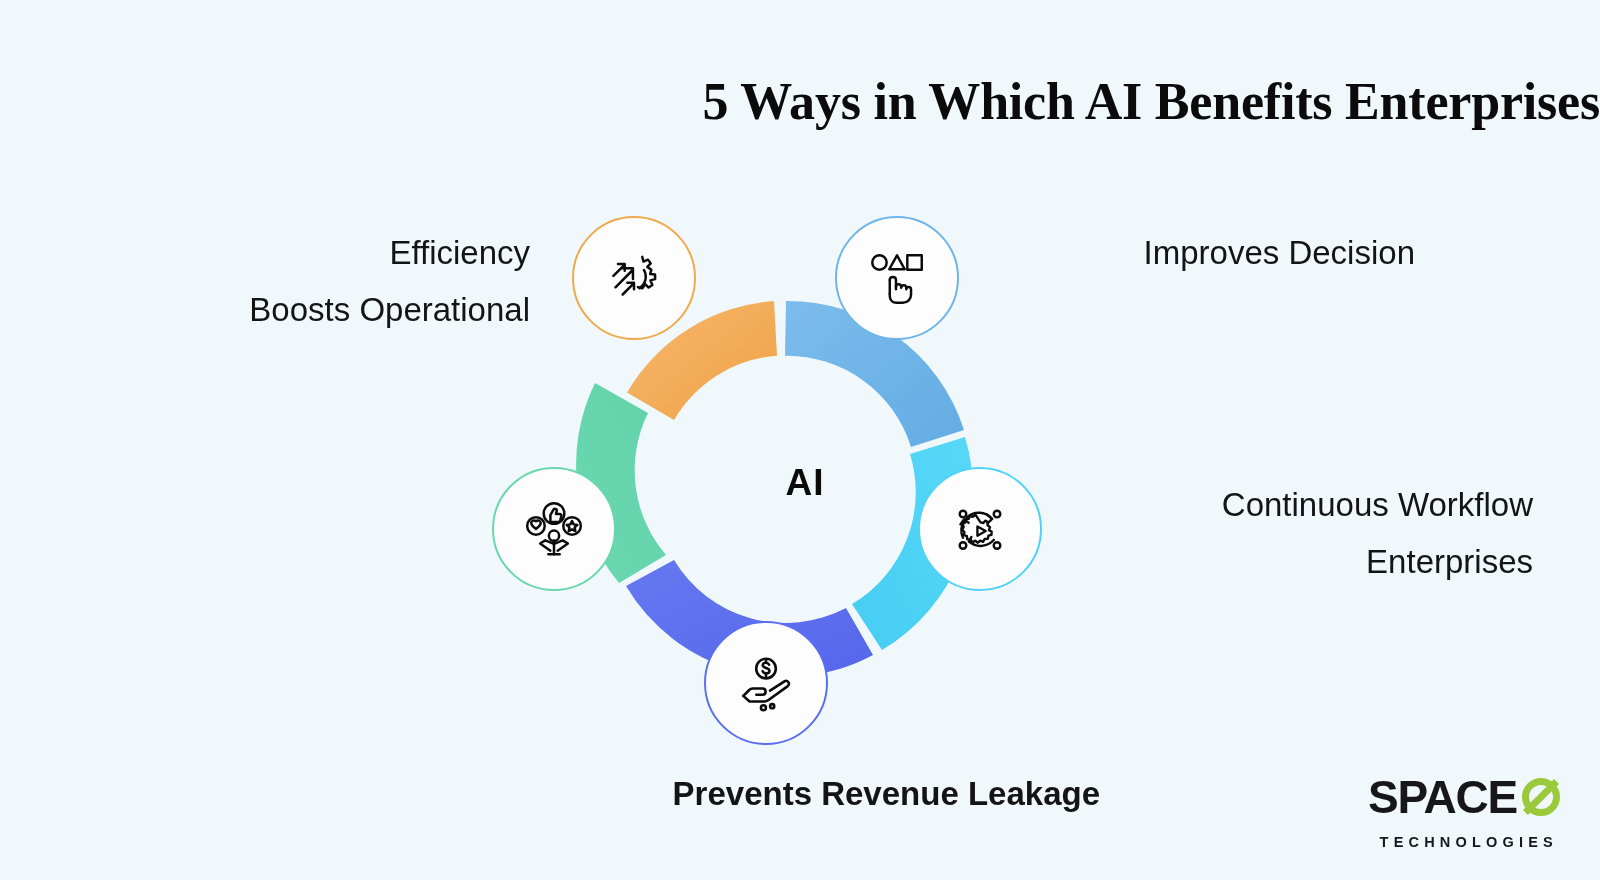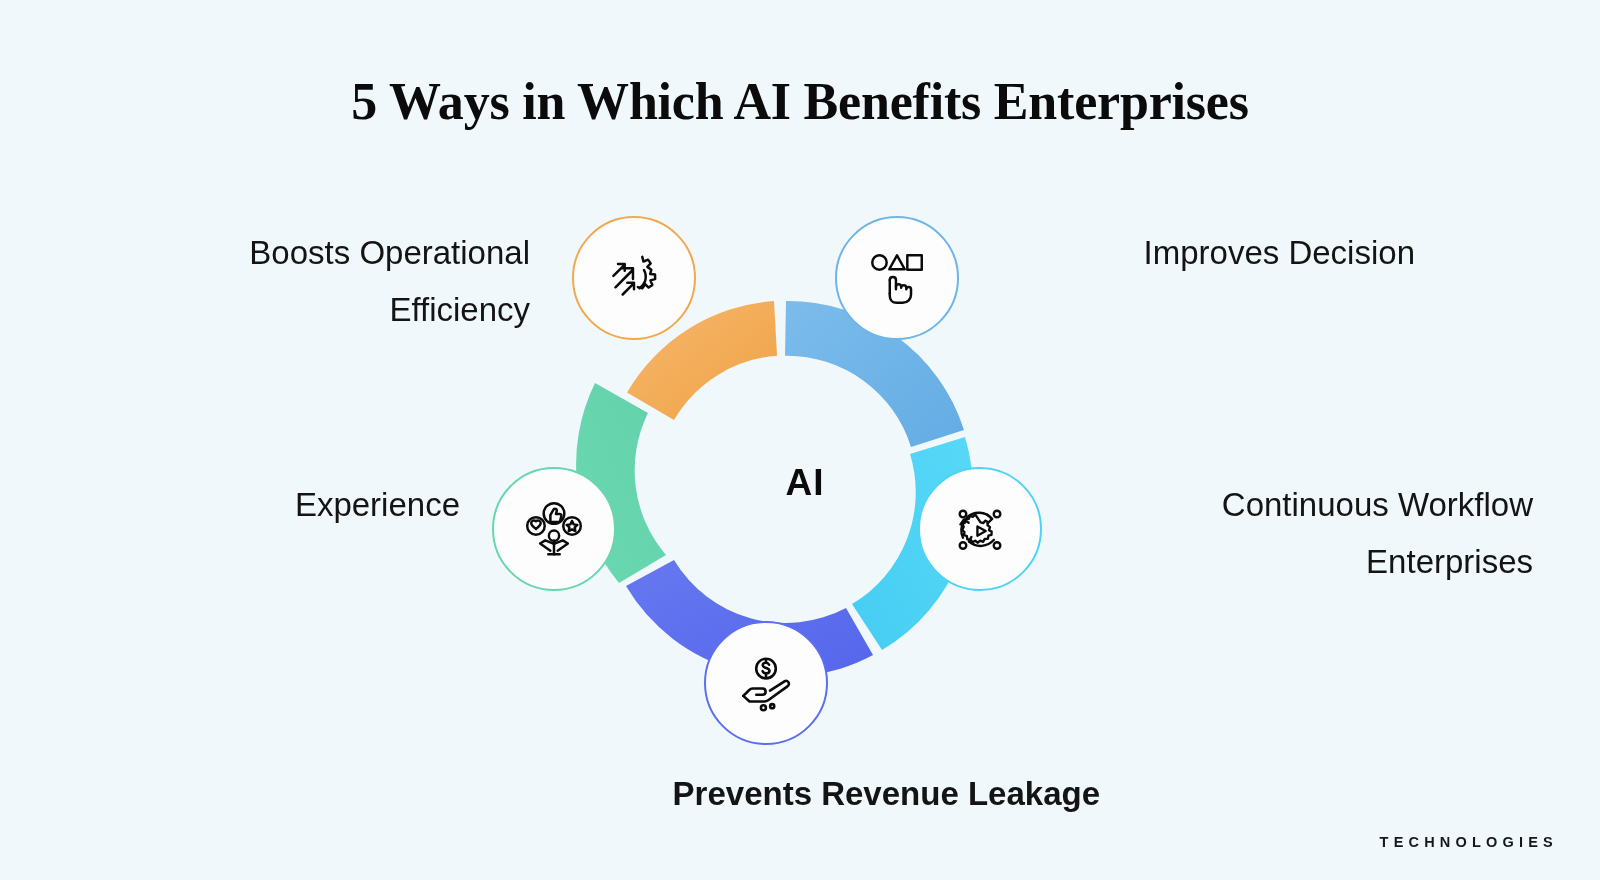--- a/index.html
+++ b/index.html
@@ -8,21 +8,21 @@
     background:#F0F8FC;
     font-family:"Liberation Sans", sans-serif;
     position:relative;
     overflow:hidden;
   }
 
   
   #title{
     position:absolute;
     top:72px; left:0; width:1600px;
-    text-align:center;
+    text-align:right;
     font-family:"Liberation Serif", serif;
     font-weight:700;
     font-size:52px;
     letter-spacing:-0.2px;
     color:#0B0B0B;
     white-space:nowrap;
   }
 
   
   #stage{
@@ -119,21 +119,21 @@
     width:7px; height:44px;
     background:#9ACA3C;
     transform:translateX(-50%) rotate(45deg);
   }
   #logo-sub{
     font-family:"Liberation Sans", sans-serif;
     font-weight:700;
     font-size:14.5px;
     letter-spacing:5.2px;
     color:#17171A;
-    margin-top:6px;
+    margin-top:14px;
     margin-right:2px;
     text-align:right;
   }
 </style>
 </head>
 <body>
 
 <h1 id="title">5 Ways in Which AI Benefits Enterprises</h1>
 
 <div id="stage">
@@ -270,36 +270,42 @@
       <circle cx="32" cy="38.5" r="5"></circle>
       <path d="M32 43.5v13"></path>
       <path d="M32 46.5l-8.5-3.5-5 3 10 7"></path>
       <path d="M32 46.5l8.5-3.5 5 3-10 7"></path>
       <path d="M26.5 56.5h11"></path>
     </svg>
   </div>
 </div>
 
 <div class="label right-align" id="label-efficiency">
+  <div>Efficiency</div>
   <div>Boosts Operational</div>
-  <div>Efficiency</div>
 </div>
 
 <div class="label left-align" id="label-decision">
   <div>Improves Decision</div>
 </div>
 
 <div class="label left-align" id="label-workflow">
   <div>Continuous Workflow</div>
   <div>Enterprises</div>
 </div>
 
 <div class="label center-align" id="label-revenue">
   <div>Prevents Revenue Leakage</div>
 </div>
 
 <div class="label right-align" id="label-customer">
-  <div>Experience</div>
 </div>
 
 <div id="logo">
+  <div id="logo-main">
+    <span id="logo-word">SPACE</span>
+    <span id="logo-mark">
+      <span class="ring"></span>
+        <span class="slash"></span>
+    </span>
+  </div>
   <div id="logo-sub">TECHNOLOGIES</div>
 </div>
 
 </body></html>

